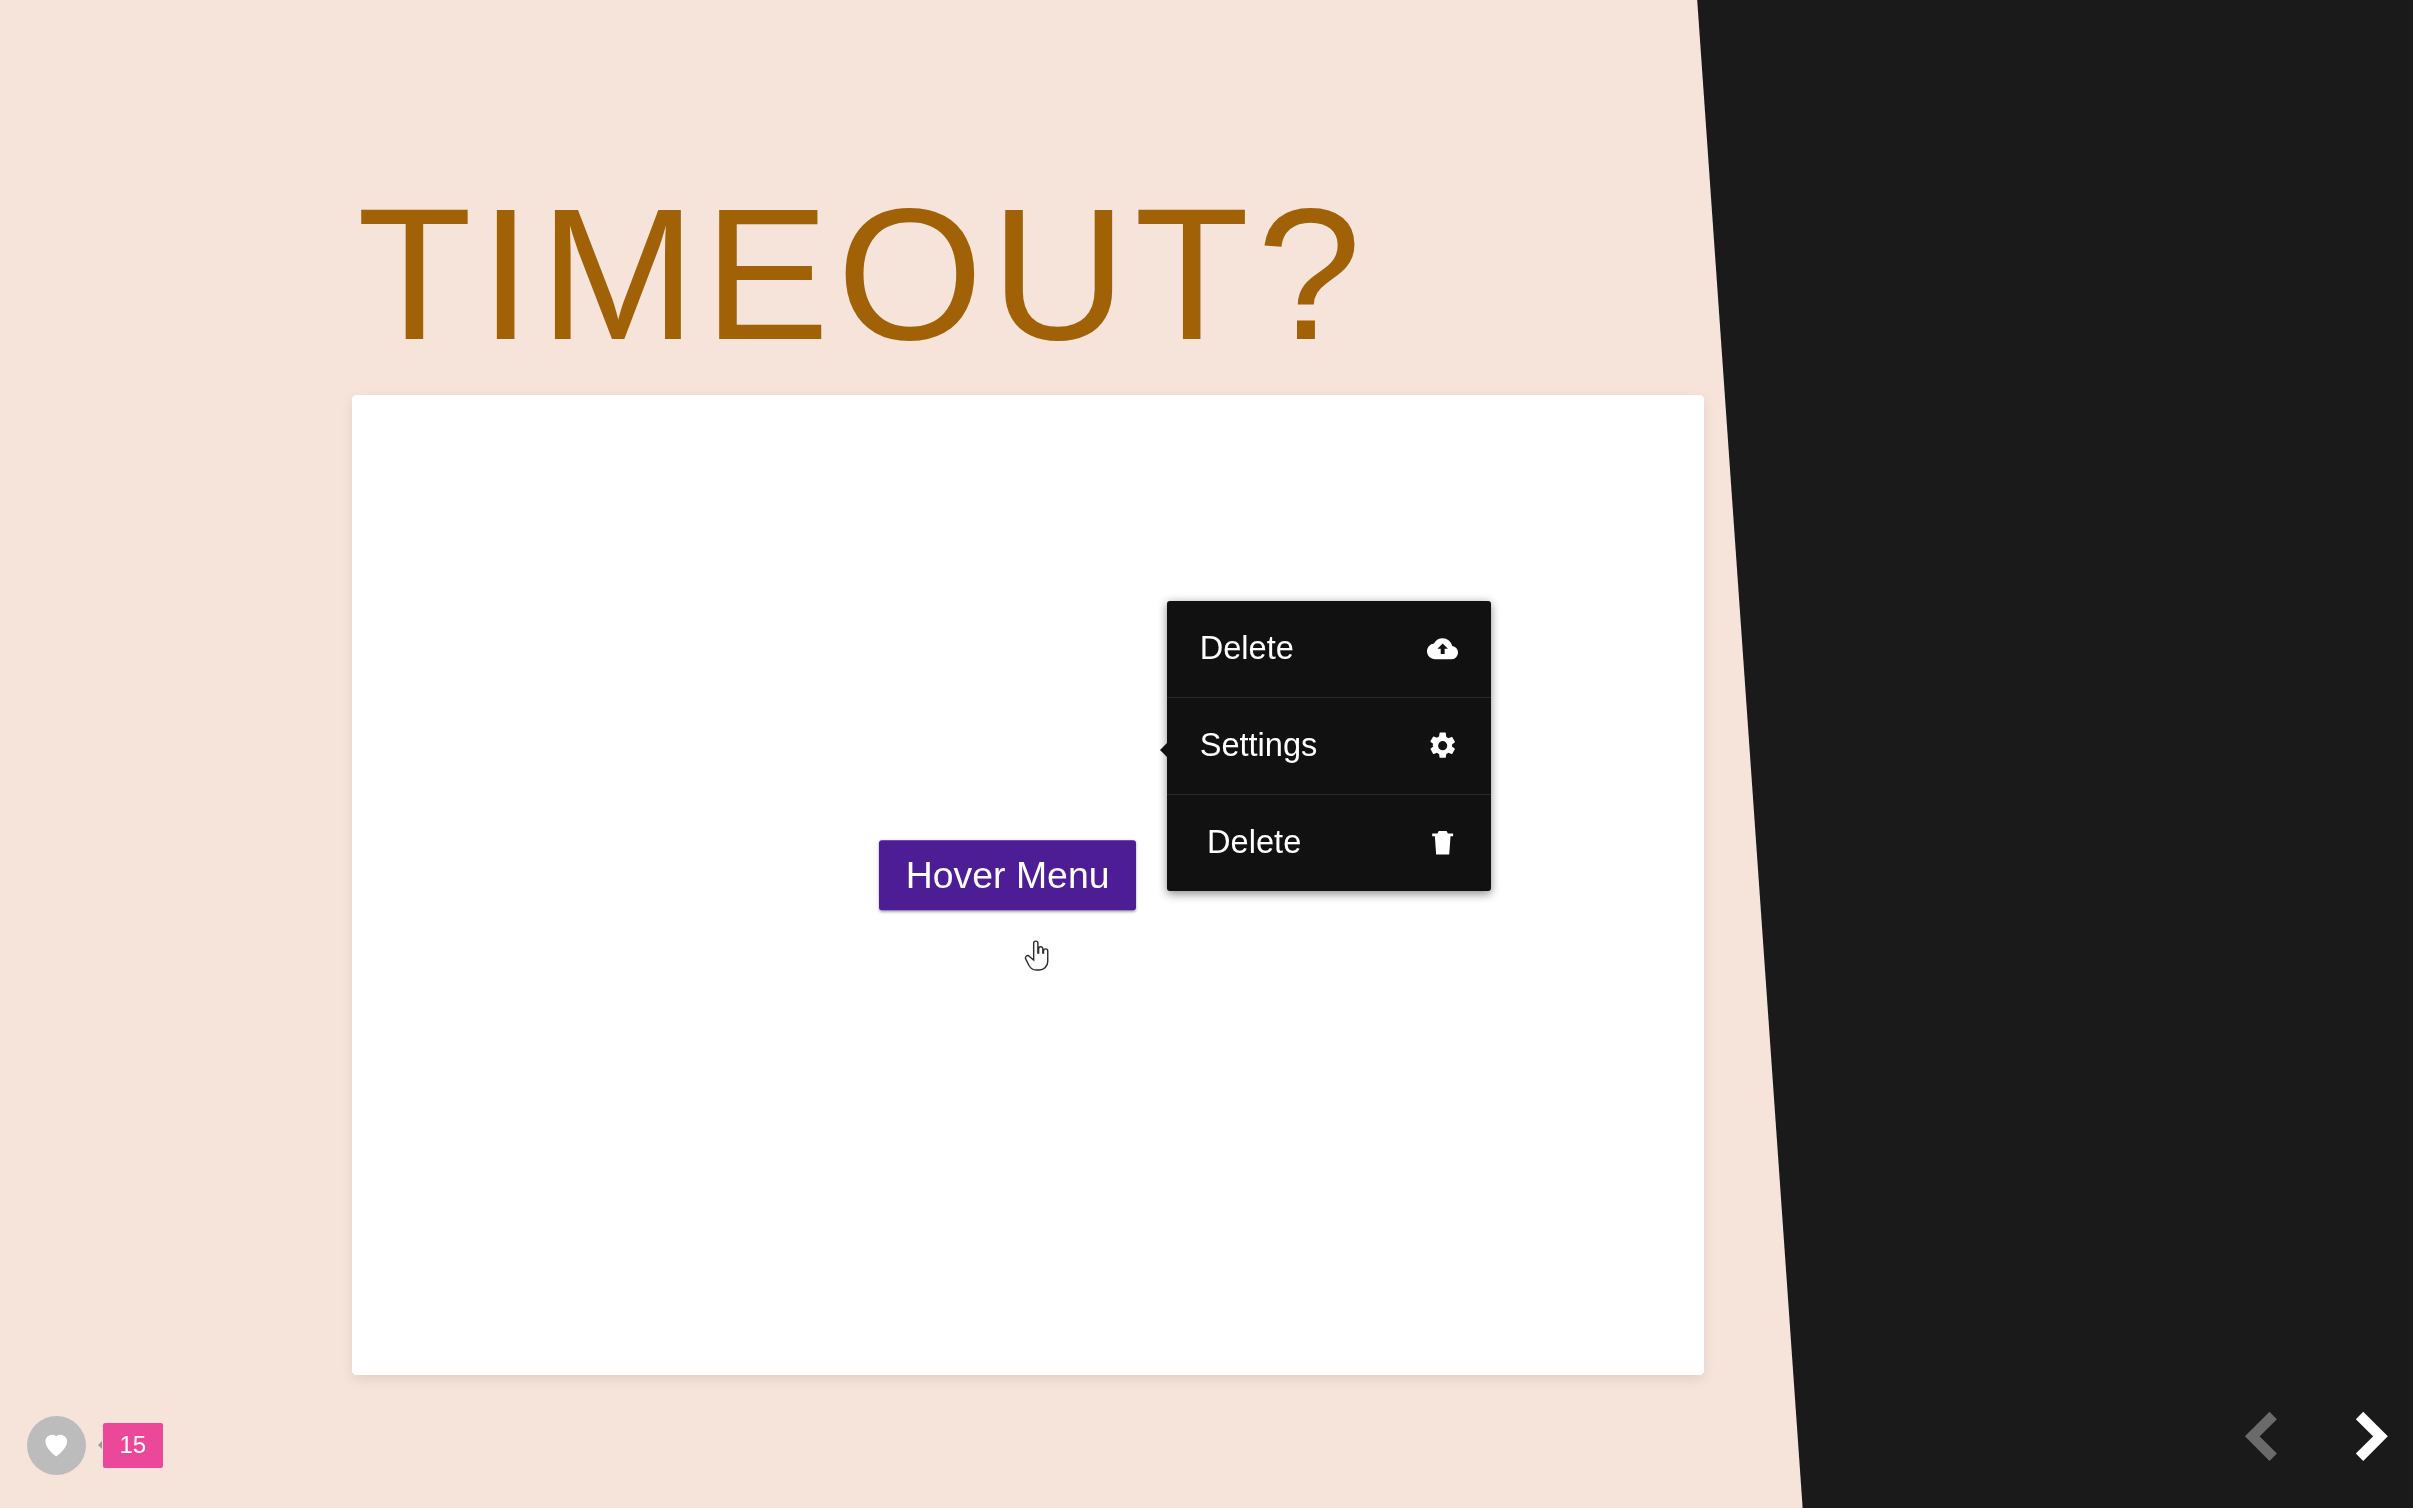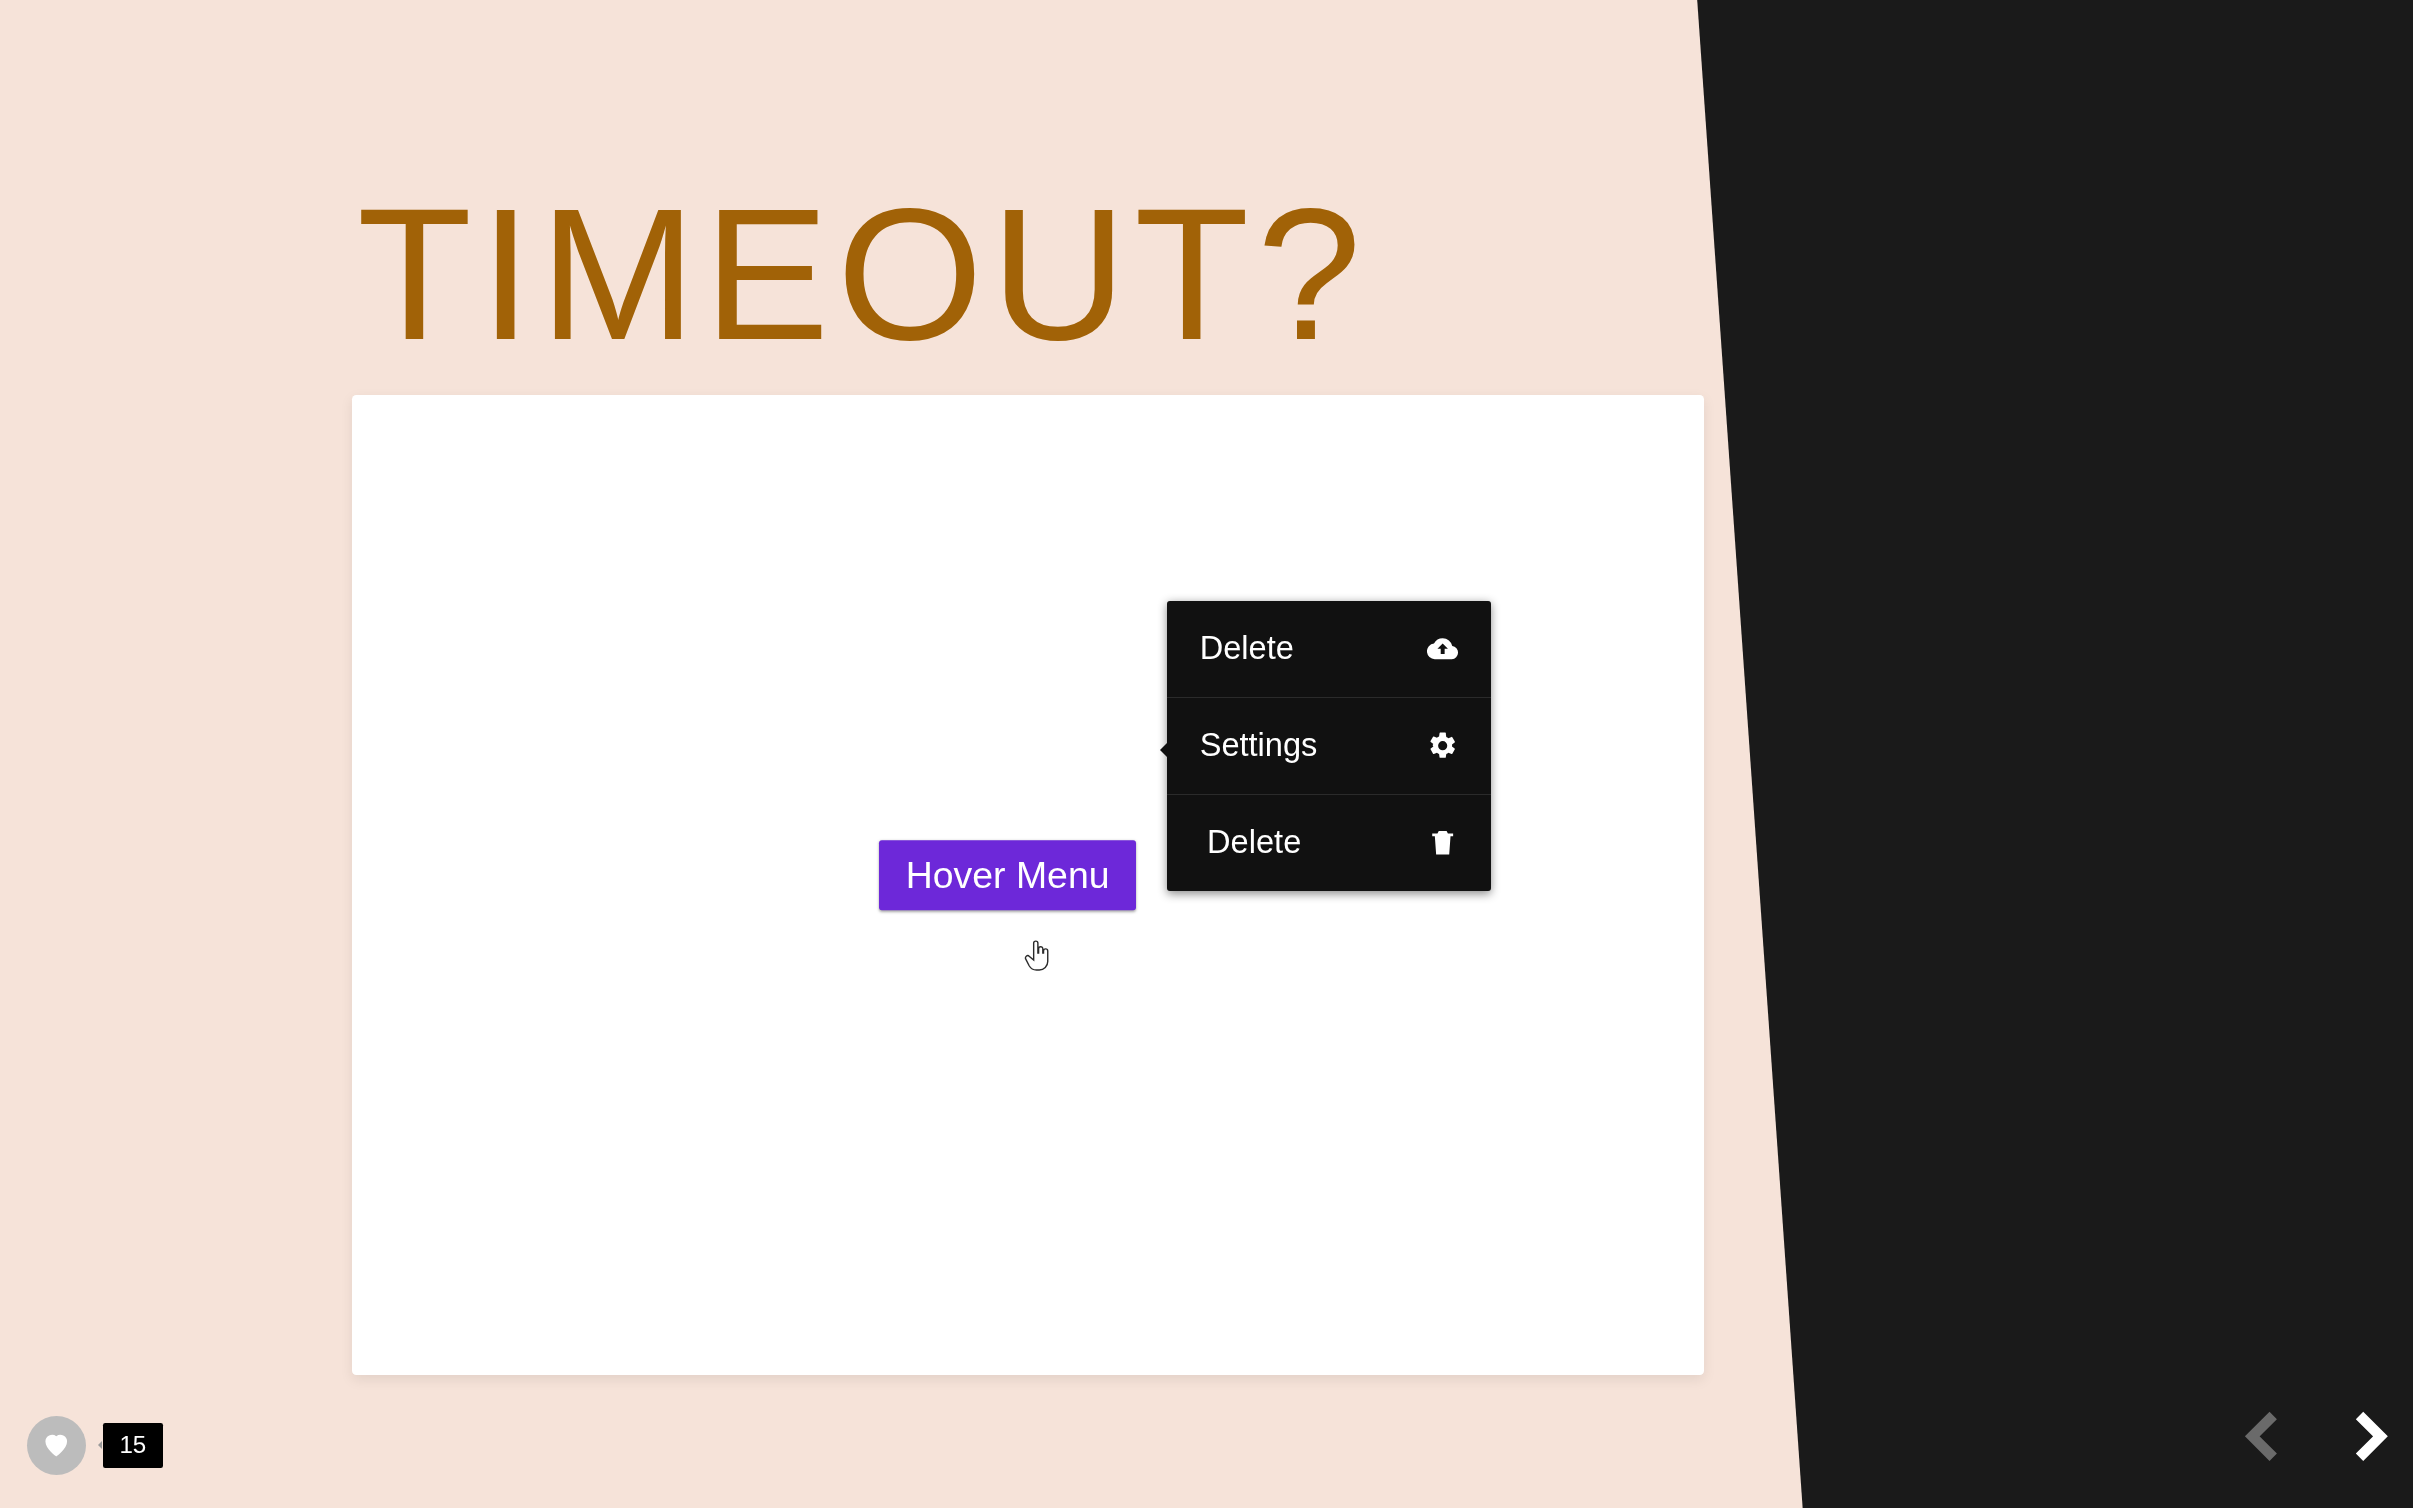--- a/index.html
+++ b/index.html
@@ -48,21 +48,21 @@
       border-radius: 4.3px;
       box-shadow: 0 4.3px 13px rgba(0,0,0,0.08);
     }
 
     
     .hover-btn {
       position: absolute;
       top: 49%;
       left: 39%;
       transform: translateY(-50%);
-      background: #6d28d9;
+      background: #4c1d95;
       color: #ffffff;
       font-size: 1.55vw;
       font-weight: 400;
       padding: 0.55vw 1.1vw;
       border: none;
       border-radius: 2.9px;
       box-shadow: 0 1.4px 2.9px rgba(0,0,0,0.35);
       cursor: pointer;
     }
 
@@ -125,21 +125,21 @@
       border-radius: 50%;
       background: #bcbcbc;
       display: flex;
       align-items: center;
       justify-content: center;
       cursor: pointer;
       border: none;
     }
     .heart-btn svg { width: 55%; height: 55%; fill: #ffffff; }
     .like-count {
-      background: #000000;
+      background: #ec4899;
       color: #ffffff;
       font-size: 1vw;
       padding: 0.35vw 0.7vw;
       border-radius: 2.2px;
       position: relative;
     }
     .like-count::before {
       content: "";
       position: absolute;
       left: -4.3px;

